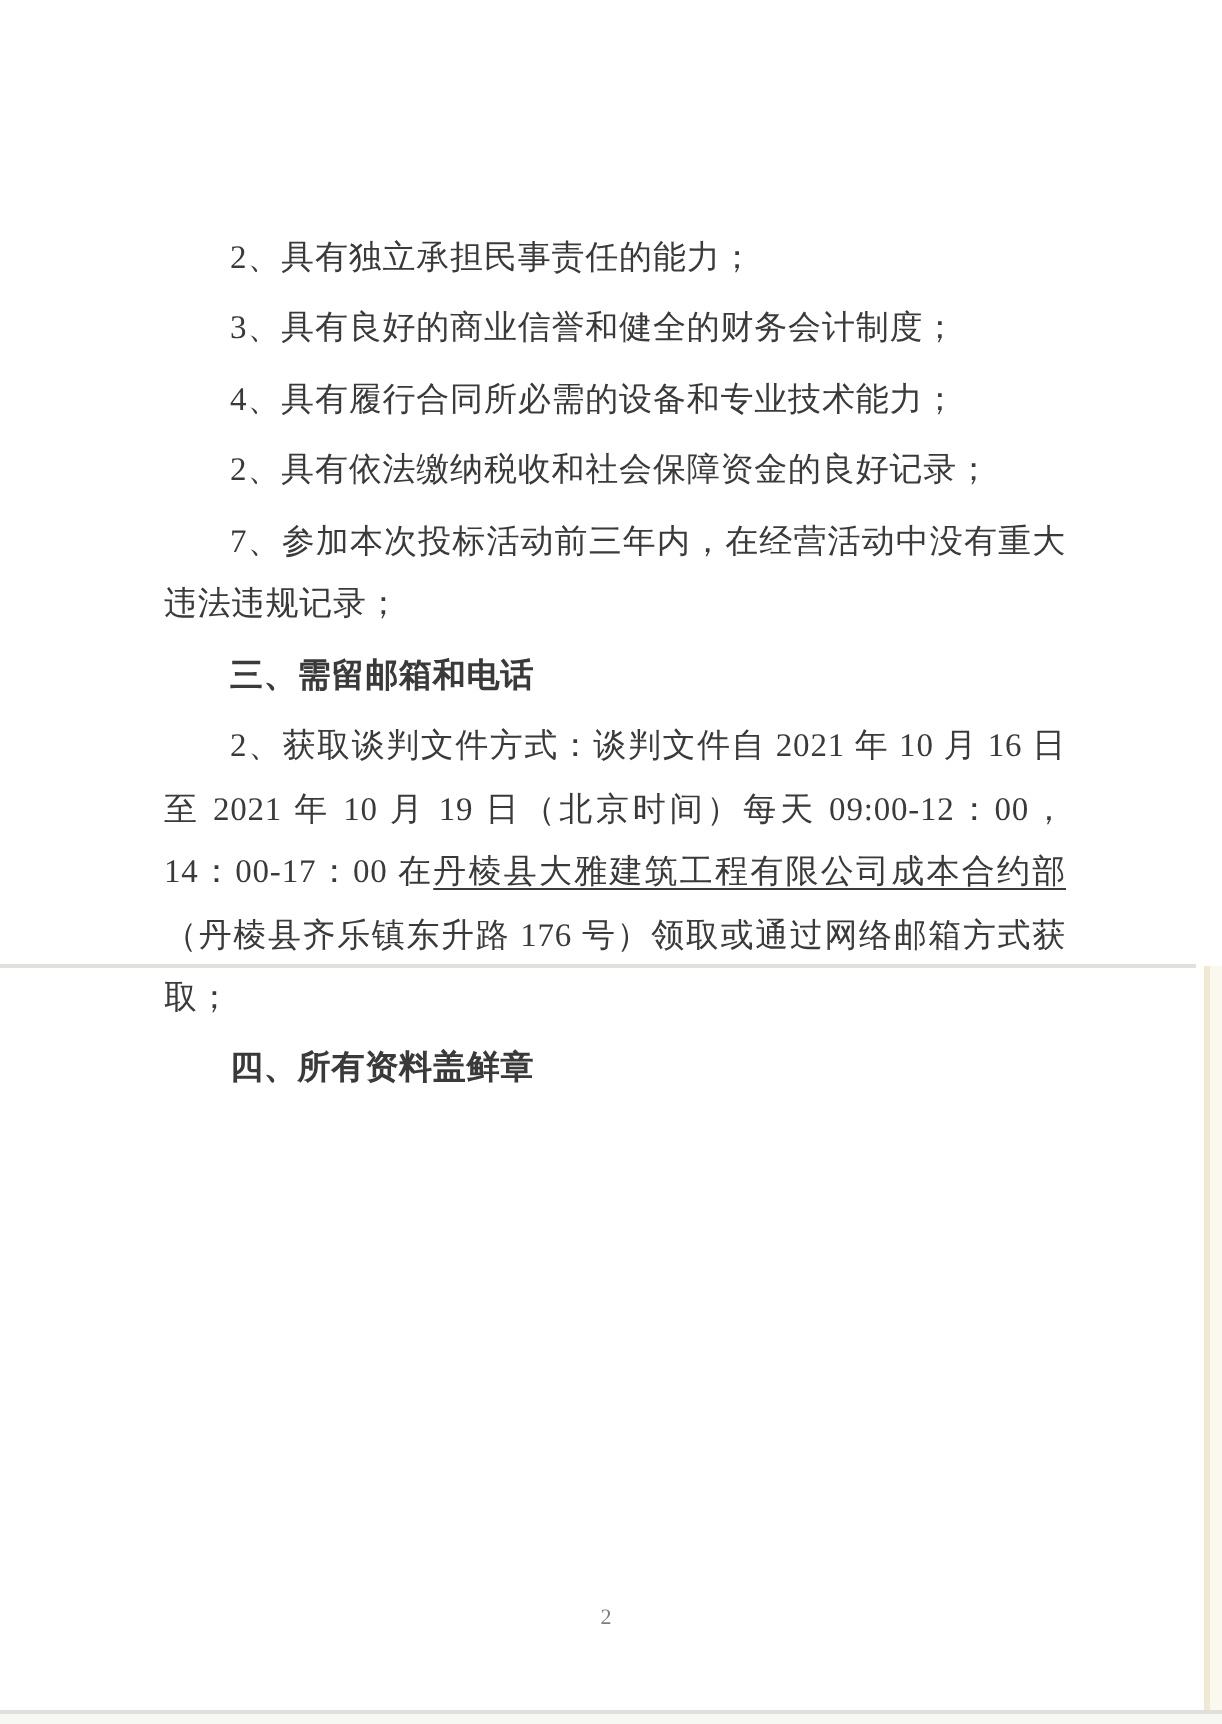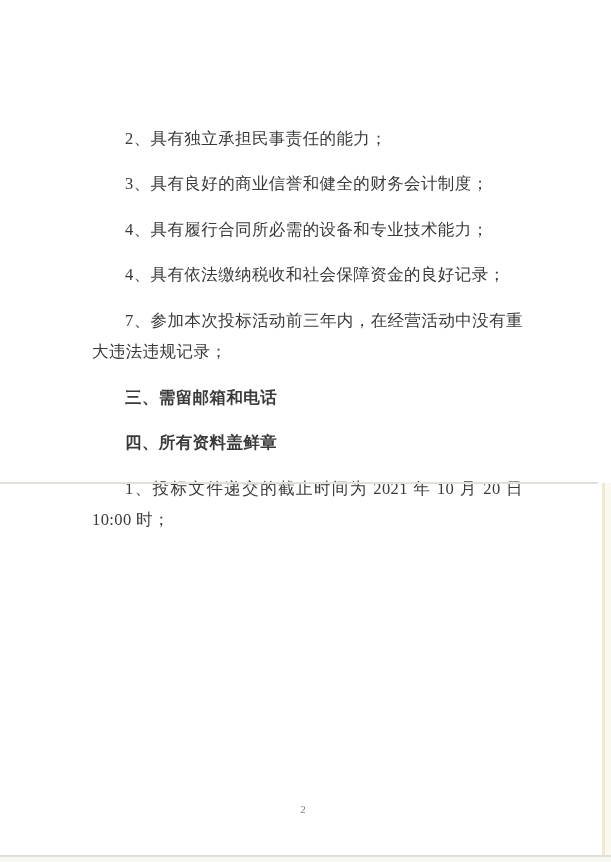--- a/index.html
+++ b/index.html
@@ -20,21 +20,21 @@
     position: absolute;
     left: 78px;
     top: 109px;
     width: 459px;
     font-size: 16.5px;
     line-height: 31.45px;
     text-align: justify;
     letter-spacing: 0.4px;
   }
   .content p {
-    margin: 14px;
+    margin: 4px;
     text-indent: 2em;
   }
   .heading {
     font-weight: bold;
   }
   .u-company {
     text-decoration: underline;
     text-underline-offset: 3px;
     text-decoration-thickness: 1px;
   }
@@ -93,27 +93,27 @@
 </style>
 </head>
 <body>
 
 <div class="sheet">
 
   <div class="content">
     <p>2、具有独立承担民事责任的能力；</p>
     <p>3、具有良好的商业信誉和健全的财务会计制度；</p>
     <p>4、具有履行合同所必需的设备和专业技术能力；</p>
-    <p>4、具有依法缴纳税收和社会保障资金的良好记录；</p>
+    <p>2、具有依法缴纳税收和社会保障资金的良好记录；</p>
     <p>7、参加本次投标活动前三年内，在经营活动中没有重大违法违规记录；</p>
 
     <p class="heading">三、需留邮箱和电话</p>
+    <p><span>2、获取谈判文件方式：谈判文件自 2021 年 10 月 16 日至 2021 年 10 月 19 日（北京时间）每天 09:00-12：00，14：00-17：00 在</span><span class="u-company">丹棱县大雅建筑工程有限公司成本合约部</span><span>（丹棱县齐乐镇东升路 176 号）领取或通过网络邮箱方式获取；</span></p>
 
     <p class="heading">四、所有资料盖鲜章</p>
-    <p>1、投标文件递交的截止时间为 2021 年 10 月 20 日 10:00 时；</p>
   </div>
 
   <div class="scan-strip-right"></div>
   <div class="scan-line-h"></div>
   <div class="scan-line-v"></div>
   <div class="scan-strip-bottom"></div>
   <div class="scan-line-bottom"></div>
 
   <div class="page-number">2</div>
 

